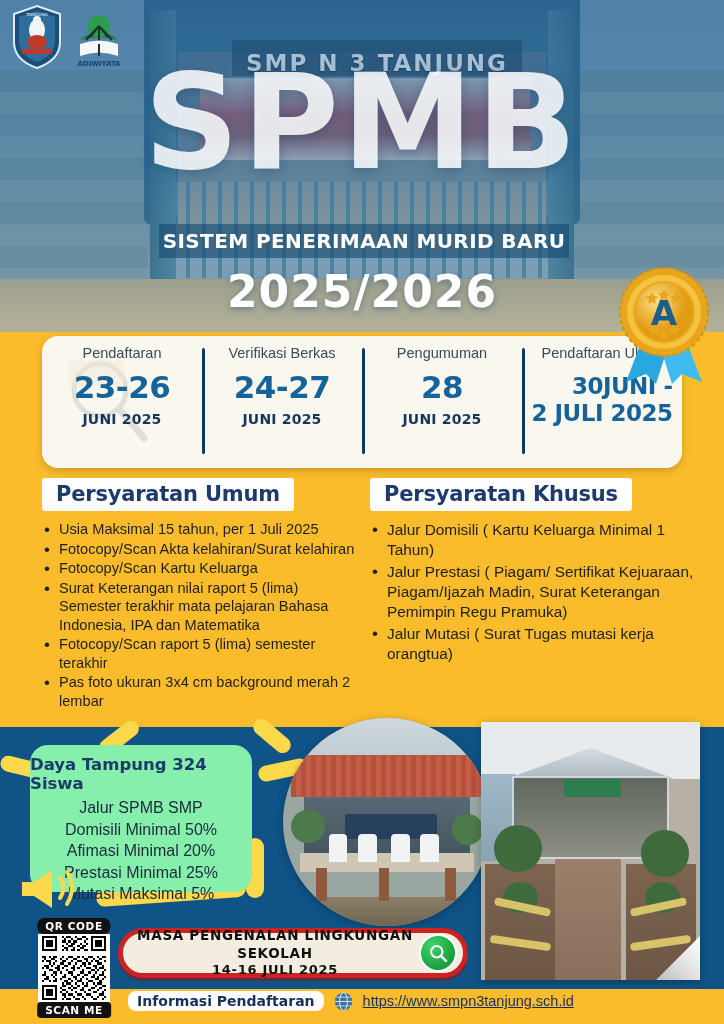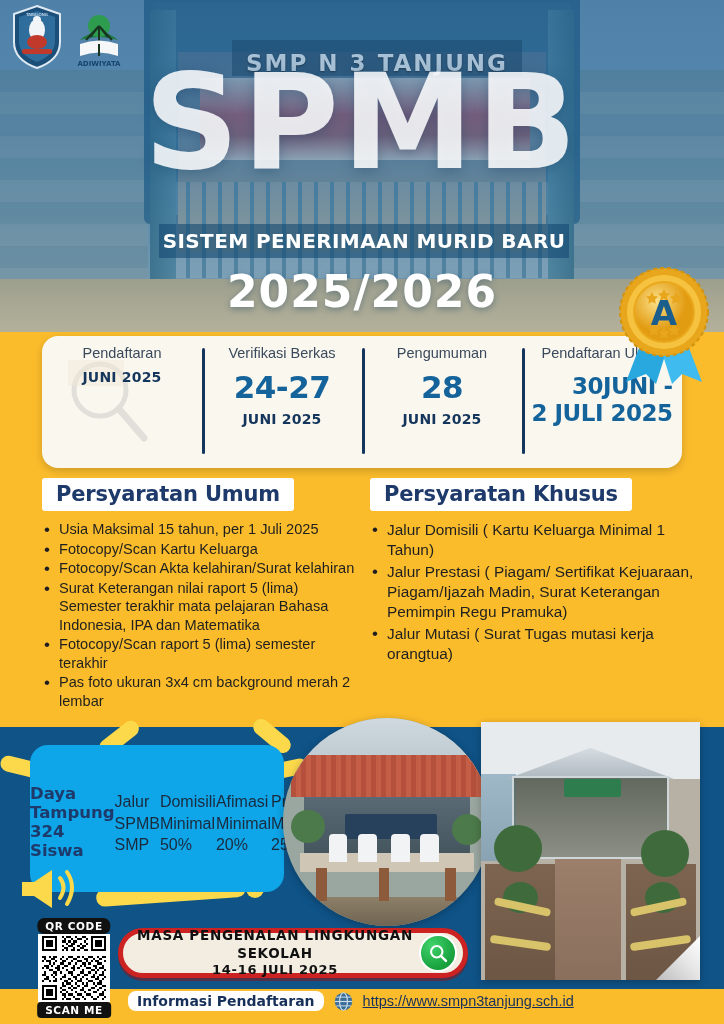--- a/index.html
+++ b/index.html
@@ -161,23 +161,23 @@
   .spark { position:absolute; background:#FCD94B; border-radius:8px; z-index:4; }
   .spark.s1 { left:96px;  top:730px; width:46px; height:16px; transform:rotate(-38deg); }
   .spark.s2 { left:0px;   top:760px; width:52px; height:16px; transform:rotate(14deg); }
   .spark.s3 { left:250px; top:728px; width:44px; height:16px; transform:rotate(40deg); }
   .spark.s4 { left:258px; top:762px; width:50px; height:16px; transform:rotate(-12deg); }
   .spark.s5 { left:96px;  top:884px; width:150px; height:18px; transform:rotate(-4deg); border-radius:10px; }
   .spark.s6 { left:246px; top:838px; width:18px; height:60px; border-radius:10px; }
 
   
   .quota {
-    position:absolute; left:30px; top:745px; width:254px; height:147px; z-index:5;
-    background:#0ea5e9; border-radius:18px;
-    display:flex; align-items:center; padding-top:10px;
+    position:absolute; left:30px; top:745px; width:222px; height:147px; z-index:5;
+    background:#86efac; border-radius:18px;
+    display:flex; flex-direction:column; align-items:center; padding-top:10px;
   }
   .quota-title { font-size:16.5px; font-weight:800; color:#1E3A6B;
                  font-family:"DejaVu Sans", sans-serif; margin-bottom:4px; }
   .quota-line { font-size:16px; color:#1B2A3C; line-height:1.35; font-weight:400; }
 
   .megaphone { position:absolute; left:18px; top:860px; width:62px; height:54px; z-index:6; }
   .megaphone svg { width:100%; height:100%; }
 
   
   .photo-circle {
@@ -368,20 +368,21 @@
     <div class="tl-watermark">
       <svg viewBox="0 0 88 92">
         <circle cx="36" cy="36" r="26" fill="none" stroke="#8d8d8d" stroke-width="5"></circle>
         <line x1="55" y1="55" x2="80" y2="84" stroke="#8d8d8d" stroke-width="7" stroke-linecap="round"></line>
         <rect x="4" y="6" width="56" height="26" fill="#d8b98a" opacity=".5"></rect>
       </svg>
     </div>
 
     <div class="tl-col">
       <div class="tl-label">Pendaftaran</div>
+      <div class="tl-date">23-26</div>
       <div class="tl-month">JUNI 2025</div>
     </div>
 
     <div class="tl-col">
       <div class="tl-label">Verifikasi Berkas</div>
       <div class="tl-date">24-27</div>
       <div class="tl-month">JUNI 2025</div>
     </div>
 
     <div class="tl-col">
@@ -396,22 +397,22 @@
 2 JULI 2025</div>
     </div>
   </div>
 
   <div class="reqs">
 
     <div class="req-col left">
       <div class="req-head">Persyaratan Umum</div>
       <ul class="req-list">
         <li>Usia Maksimal 15 tahun, per 1 Juli 2025</li>
+        <li>Fotocopy/Scan Akta kelahiran/Surat kelahiran</li>
         <li>Fotocopy/Scan Kartu Keluarga</li>
-        <li>Fotocopy/Scan Akta kelahiran/Surat kelahiran</li>
         <li>Surat Keterangan nilai raport 5 (lima) Semester terakhir mata pelajaran Bahasa Indonesia, IPA dan Matematika</li>
         <li>Fotocopy/Scan raport 5 (lima) semester terakhir</li>
         <li>Pas foto ukuran 3x4 cm background merah 2 lembar</li>
       </ul>
     </div>
 
     <div class="req-col right">
       <div class="req-head">Persyaratan Khusus</div>
       <ul class="req-list">
         <li>Jalur Domisili ( Kartu Keluarga Minimal 1 Tahun)</li>

